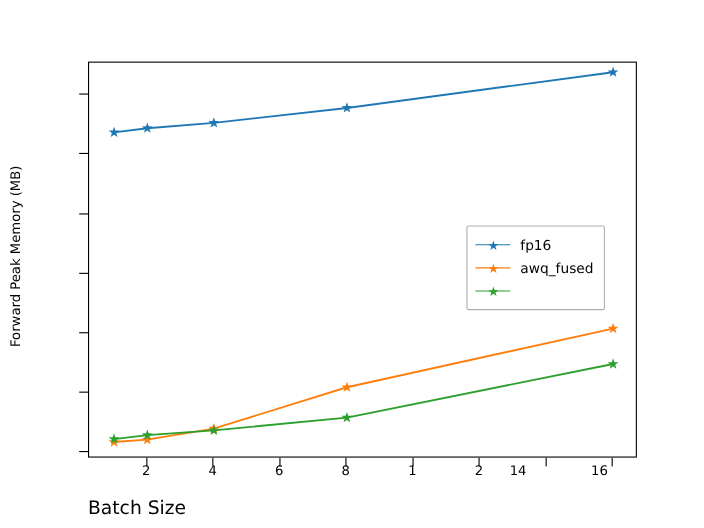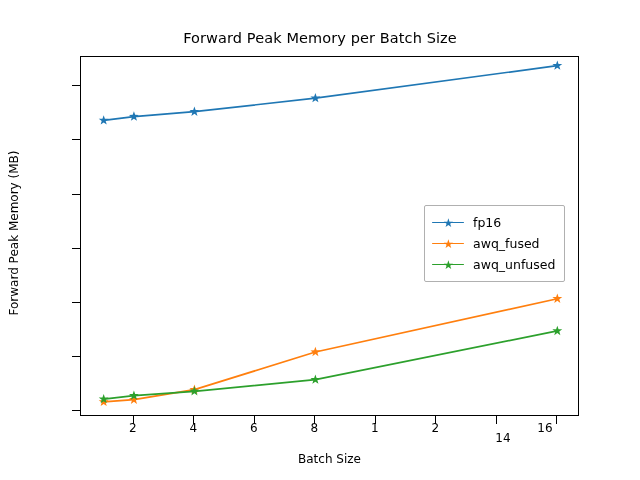--- a/index.html
+++ b/index.html
@@ -32,21 +32,21 @@
     position:absolute;left:-236px;top:226px;
     width:500px;text-align:center;font-size:12px;
     transform:rotate(-90deg);transform-origin:center center;
     white-space:nowrap;
   }
   .ytick-mark{position:absolute;left:72px;width:8px;height:1px;background:#000;}
 
   
   #xlabel{
     position:absolute;left:80px;top:452px;width:499px;
-    text-align:center;font-size:12px;
+    text-align:left;font-size:17px;
   }
   .xtick-label{
     position:absolute;top:421px;width:60px;margin-left:-30px;
     text-align:center;font-size:12px;
   }
   .xtick-mark{position:absolute;top:416px;width:1px;height:8px;background:#000;}
 
   
   #legend{
     position:absolute;left:424px;top:205px;
@@ -64,21 +64,20 @@
     position:absolute;left:11px;top:0px;width:11px;height:12px;
     font-size:12px;line-height:12px;text-align:center;
   }
   .legend-text{font-size:12.5px;color:#000;white-space:nowrap;text-align:center;}
 </style>
 </head>
 <body>
 
 <div id="figure">
 
-  <div id="chart-title">Forward Peak Memory per Batch Size</div>
 
   <div id="ylabel">Forward Peak Memory (MB)</div>
   <div id="xlabel">Batch Size</div>
 
   <div id="ytick-labels"></div>
   <div id="ytick-marks">
       <div class="ytick-mark" style="top: 410.045px;"></div>
       <div class="ytick-mark" style="top: 355.91px;"></div>
       <div class="ytick-mark" style="top: 301.774px;"></div>
       <div class="ytick-mark" style="top: 247.639px;"></div>
@@ -86,21 +85,21 @@
       <div class="ytick-mark" style="top: 139.368px;"></div>
       <div class="ytick-mark" style="top: 85.2331px;"></div>
     </div>
   <div id="xtick-labels">
       <div class="xtick-label" style="left: 132.924px;">2</div>
       <div class="xtick-label" style="left: 193.409px;">4</div>
       <div class="xtick-label" style="left: 253.894px;">6</div>
       <div class="xtick-label" style="left: 314.379px;">8</div>
       <div class="xtick-label" style="left: 374.864px;">1</div>
       <div class="xtick-label" style="left: 435.348px;">2</div>
-      <div class="xtick-label" style="left: 503px; margin-top: 10px;">14</div>
+      <div class="xtick-label" style="left: 471px;">14</div>
       <div class="xtick-label" style="left: 545px;">16</div>
     </div>
   <div id="xtick-marks">
       <div class="xtick-mark" style="left: 132.924px;"></div>
       <div class="xtick-mark" style="left: 193.409px;"></div>
       <div class="xtick-mark" style="left: 253.894px;"></div>
       <div class="xtick-mark" style="left: 314.379px;"></div>
       <div class="xtick-mark" style="left: 374.864px;"></div>
       <div class="xtick-mark" style="left: 435.348px;"></div>
       <div class="xtick-mark" style="left: 495.833px;"></div>
@@ -149,17 +148,16 @@
           <span class="legend-line" style="background: rgb(255, 127, 14);"></span>
           <span class="legend-star" style="color: rgb(255, 127, 14);">★</span>
         </span>
         <span class="legend-text">awq_fused</span>
       </div>
       <div class="legend-row">
         <span class="legend-sample">
           <span class="legend-line" style="background: rgb(44, 160, 44);"></span>
           <span class="legend-star" style="color: rgb(44, 160, 44);">★</span>
         </span>
-        <span class="legend-text">awq_unfused</span>
       </div>
     </div>
 
 </div>
 
 </body></html>

